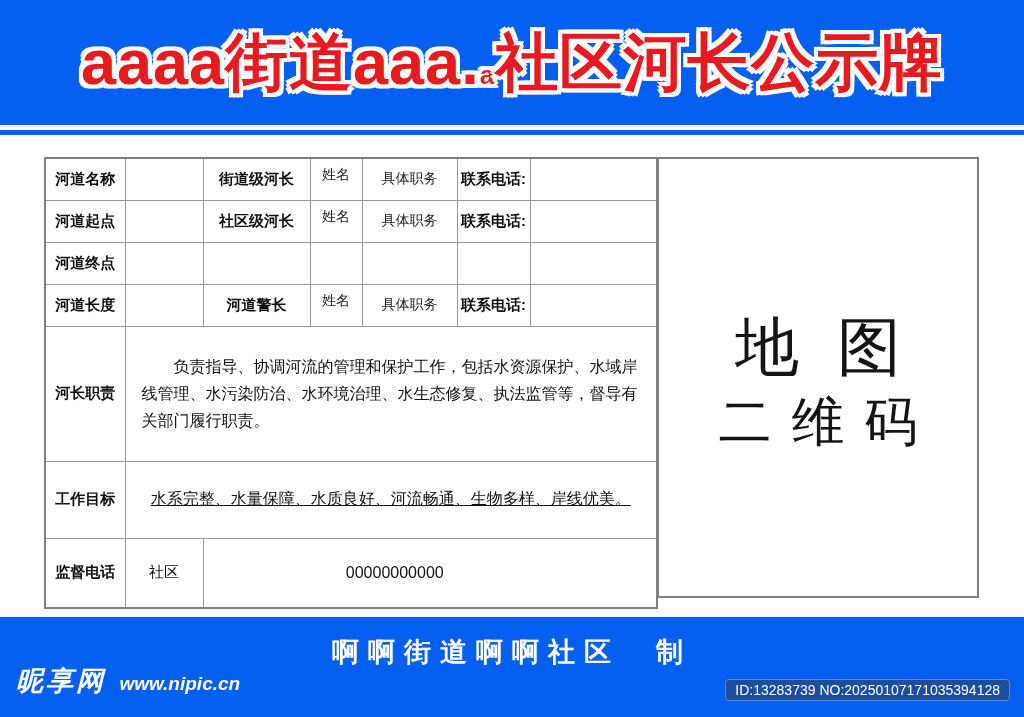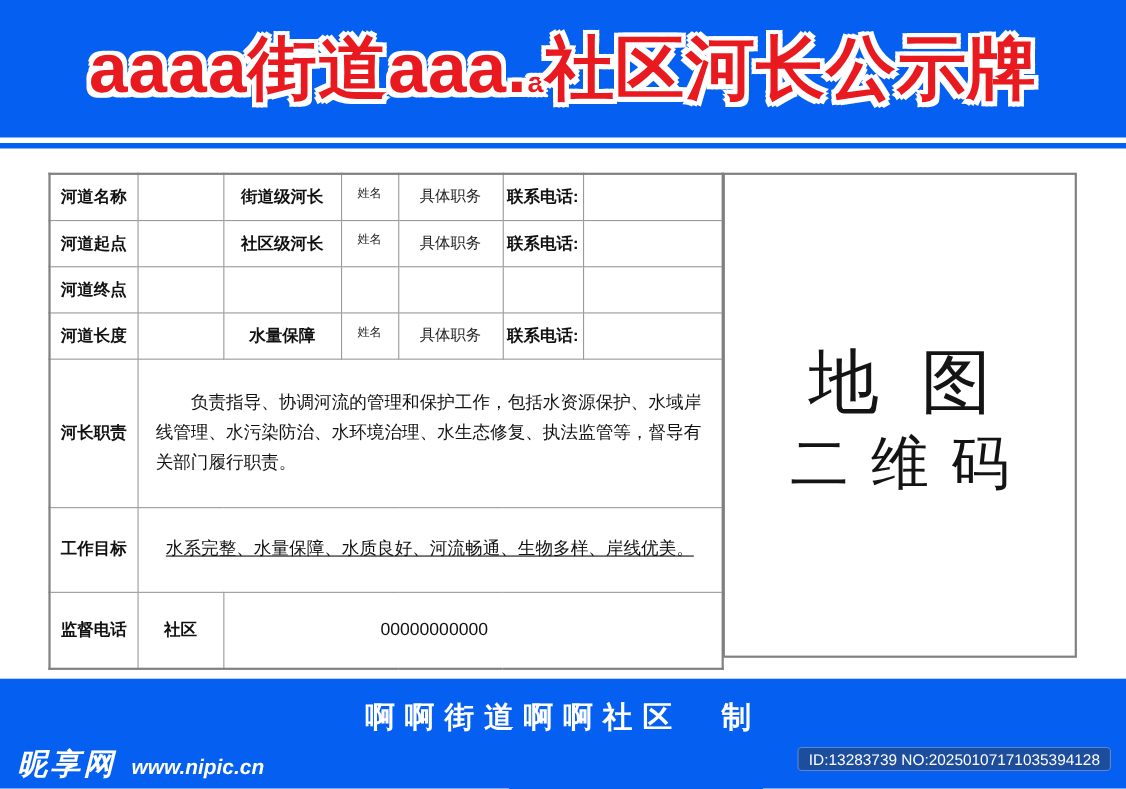--- a/index.html
+++ b/index.html
@@ -46,29 +46,29 @@
   .info-table td{
     border:1px solid var(--grid-line);
     padding:0;vertical-align:middle;overflow:hidden;
   }
   tr.r-info{height:42px;}
   tr.r-duty{height:135px;}
   tr.r-goal{height:77px;}
   tr.r-phone{height:70px;}
   td.lbl{font-weight:bold;font-size:15px;text-align:center;}
   td.role{font-weight:bold;font-size:15px;text-align:center;}
-  td.nm{font-weight:normal;font-size:11px;color:#222;text-align:center;padding-bottom:8px;}
+  td.nm{font-weight:normal;font-size:14px;color:#222;text-align:center;padding-bottom:8px;}
   td.duty{font-weight:normal;font-size:14px;color:#222;text-align:center;}
   td.tel{font-weight:bold;font-size:15px;text-align:center;margin-left:16px;}
   td.dutytext{
     font-size:16px;line-height:27px;text-align:left;
     padding:0 16px;text-indent:32px;font-weight:normal;
   }
   td.goaltext{font-size:16px;text-align:center;font-weight:normal;text-decoration:underline;}
-  td.scope{font-size:15px;text-align:center;font-weight:bold;}
+  td.scope{font-size:15px;text-align:center;font-weight:normal;}
   td.phone-num{font-size:16px;text-align:center;padding-right:70px;font-weight:normal;}
   
   .map-panel{
     position:absolute;left:657px;top:157px;width:322px;height:441px;
     border:2px solid var(--grid-outer);
     display:flex;flex-direction:column;justify-content:center;align-items:center;
     padding-top:14px;
     font-family:"Liberation Serif","DejaVu Serif",serif;
     color:#141414;
   }
@@ -77,21 +77,21 @@
   
   .footer{
     position:absolute;left:0;top:617px;width:1024px;height:100px;
     background:var(--brand-blue);
   }
   .maker{
     text-align:center;margin-top:17px;color:#fff;
     font-weight:bold;font-size:27px;letter-spacing:9px;white-space:pre;
   }
   .wm-left{
-    position:absolute;left:16px;bottom:4px;color:#fff;
+    position:absolute;left:16px;bottom:18px;color:#fff;
     font-style:italic;font-weight:bold;white-space:nowrap;
   }
   .wm-logo{font-size:27px;letter-spacing:3px;}
   .wm-url{font-size:19px;margin-left:9px;}
   .id-badge{
     position:absolute;right:14px;bottom:16px;
     background:var(--badge-bg);border:1px solid var(--badge-border);
     border-radius:4px;color:#fff;font-size:14px;padding:2px 9px;
     white-space:nowrap;
   }
@@ -139,21 +139,21 @@
       <td class="val"></td>
       <td class="role"></td>
       <td class="nm"></td>
       <td class="duty"></td>
       <td class="tel"></td>
       <td class="telval"></td>
     </tr>
     <tr class="r-info">
       <td class="lbl">河道长度</td>
       <td class="val"></td>
-      <td class="role">水量保障</td>
+      <td class="role">河道警长</td>
       <td class="nm">姓名</td>
       <td class="duty">具体职务</td>
       <td class="tel">联系电话:</td>
       <td class="telval"></td>
     </tr>
     <tr class="r-duty">
       <td class="lbl">河长职责</td>
       <td class="dutytext" colspan="6">负责指导、协调河流的管理和保护工作，包括水资源保护、水域岸线管理、水污染防治、水环境治理、水生态修复、执法监管等，督导有关部门履行职责。</td>
     </tr>
     <tr class="r-goal">

